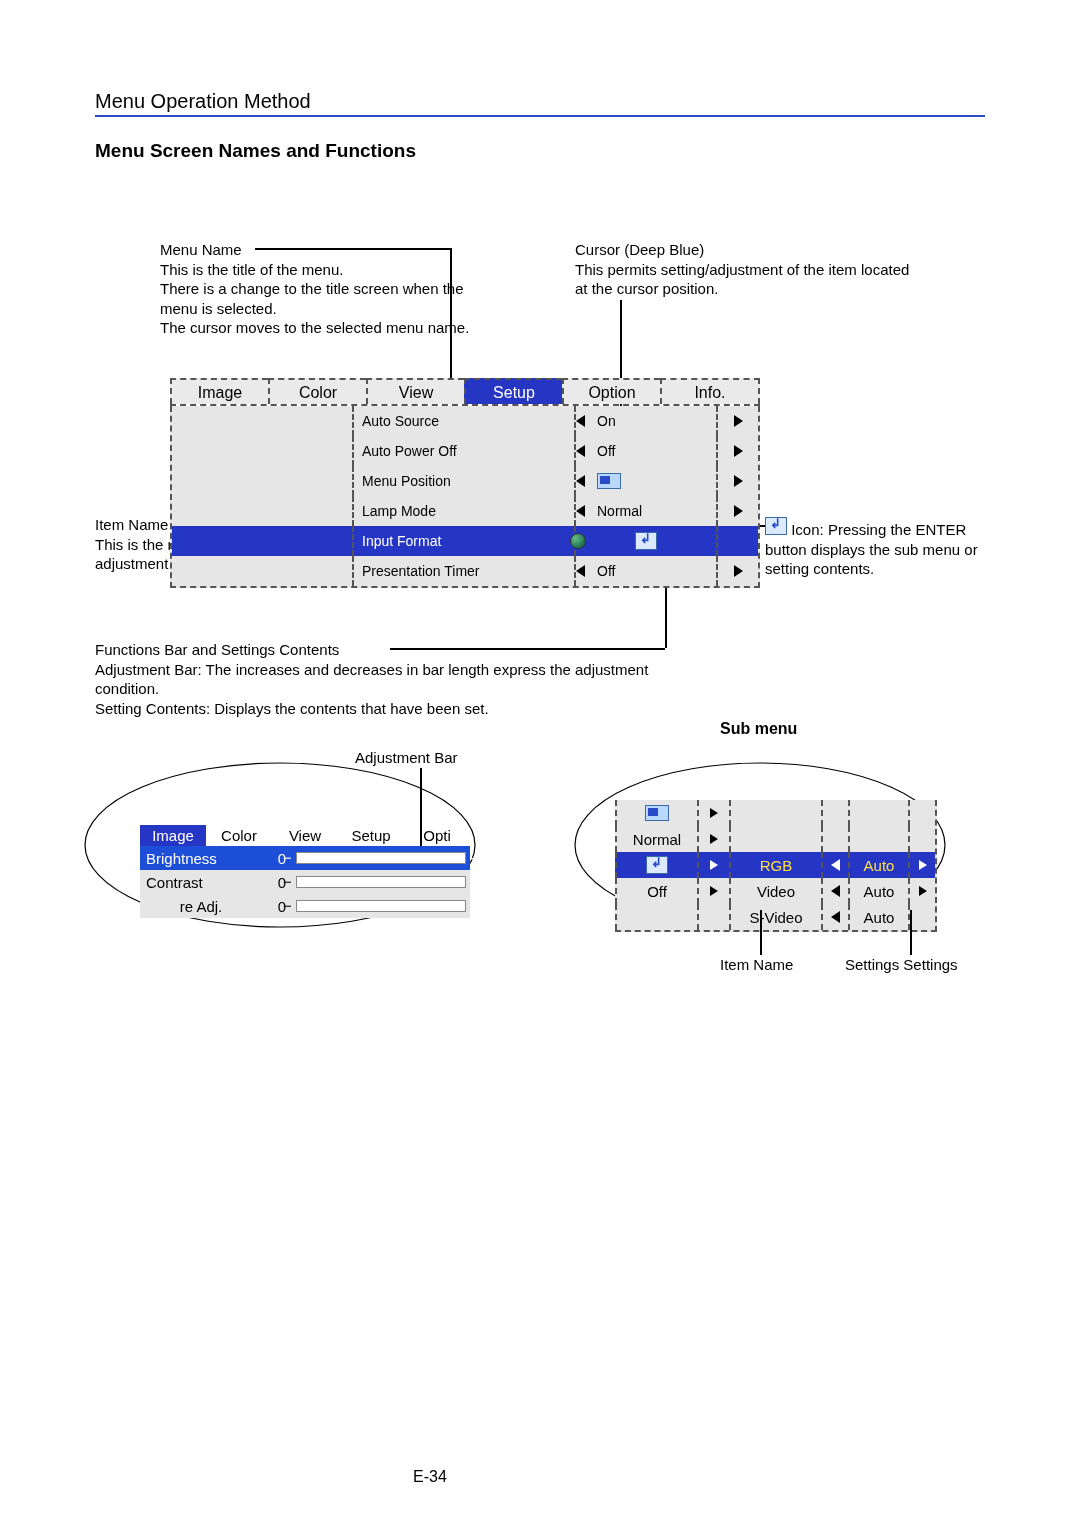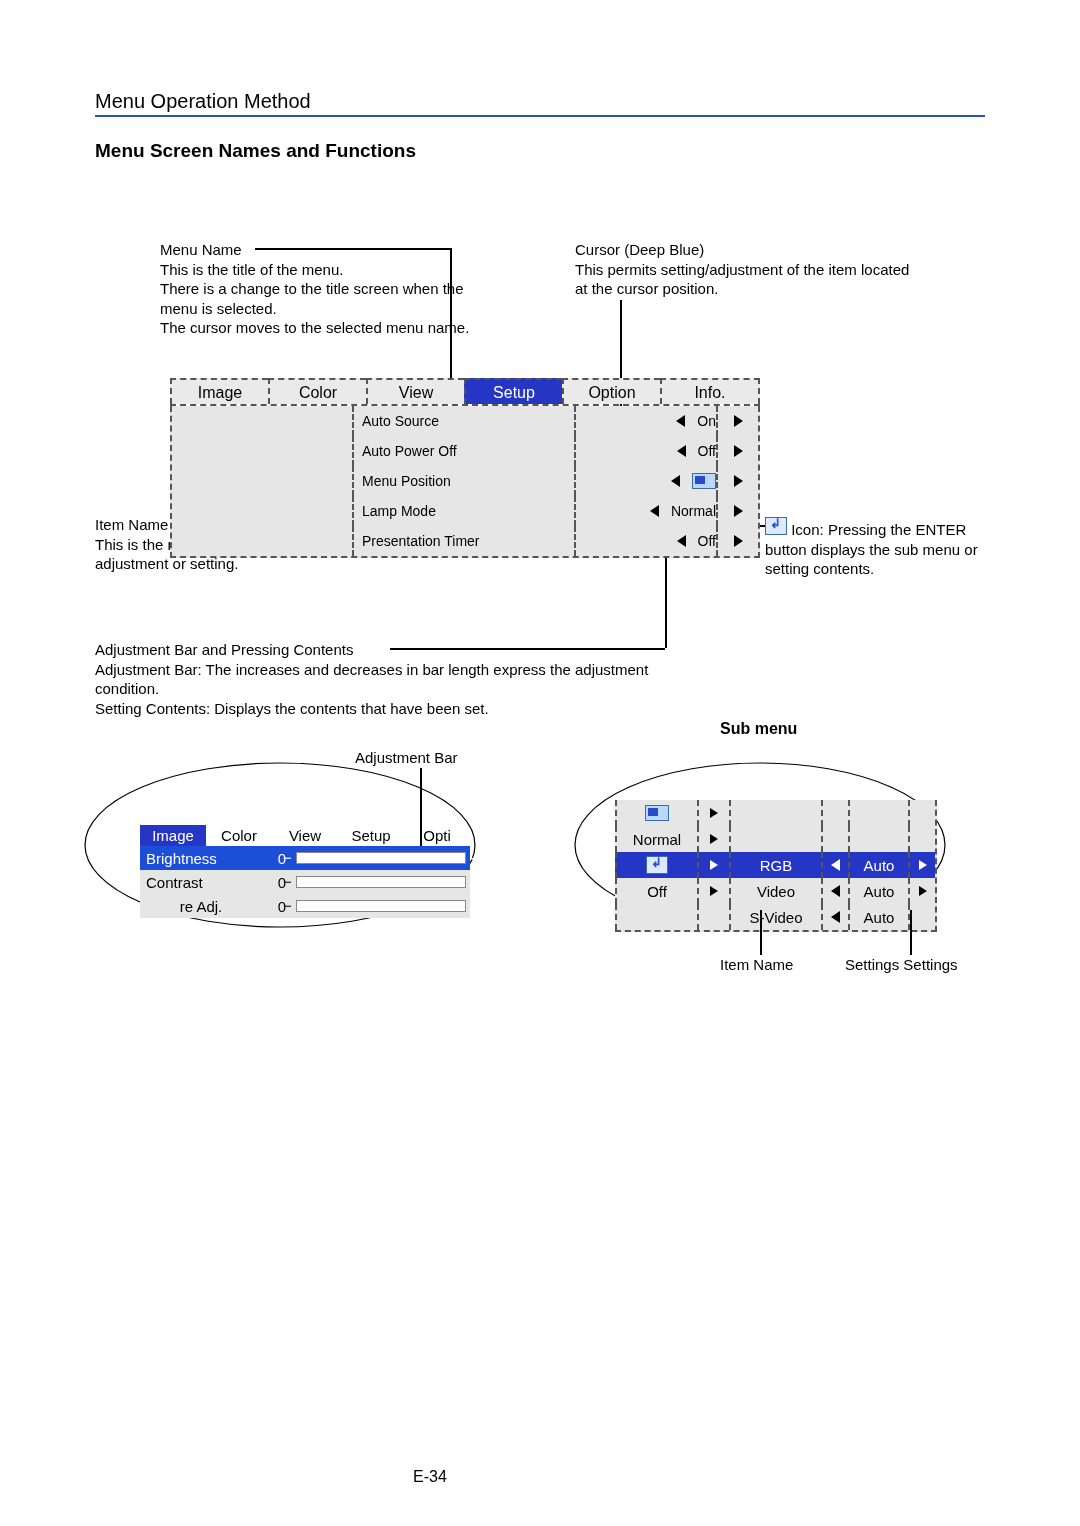--- a/index.html
+++ b/index.html
@@ -87,21 +87,21 @@
     align-items: center;
     height: 30px;
     font-size: 14px;
   }
   .menu-row .spacer { width: 180px; }
   .menu-row .label { flex: 1; padding-left: 8px; border-left:2px dashed #555; border-right:2px dashed #555; height:100%; display:flex; align-items:center;}
   .menu-row .val-area {
     width: 140px;
     display:flex;
     align-items:center;
-    justify-content:flex-end;
+    justify-content:flex-start;
     gap:12px;
     border-right:2px dashed #555;
     height:100%;
     position:relative;
   }
   .menu-row .arrow-r-outer {
     width:40px; display:flex; align-items:center; justify-content:center;
     height:100%;
   }
   .menu-row.highlight {
@@ -166,21 +166,21 @@
     border-right:2px dashed #555;
     border-bottom:2px dashed #555;
   }
   .sub-row { display:flex; align-items:center; height:26px; }
   .sub-row .c1 { width:80px; text-align:center; border-left:2px dashed #555; border-right:2px dashed #555; height:100%; display:flex; align-items:center; justify-content:center;}
   .sub-row .c2 { width:30px; text-align:center; height:100%; display:flex; align-items:center; justify-content:center;}
   .sub-row .c3 { width:90px; text-align:center; border-left:2px dashed #555; border-right:2px dashed #555; height:100%; display:flex; align-items:center; justify-content:center;}
   .sub-row .c4 { width:25px; text-align:center; height:100%; display:flex; align-items:center; justify-content:center;}
   .sub-row .c5 { flex:1; border-left:2px dashed #555; border-right:2px dashed #555; height:100%; display:flex; align-items:center; justify-content:center;}
   .sub-row .c6 { width:25px; text-align:center; height:100%; display:flex; align-items:center; justify-content:center;}
-  .sub-row.sel { background:#2636c4; color:#ffffff; }
+  .sub-row.sel { background:#2636c4; color:#fde047; }
   .sub-row.sel .tri-l { border-right-color:#fff;}
   .sub-row.sel .tri-r-sm { border-left-color:#fff;}
 
   .sub-title {
     position:absolute;
     left: 720px;
     top: 720px;
     font-weight:bold;
     font-size:16px;
   }
@@ -219,21 +219,21 @@
 <div class="leader h" style="left:175px; top:523px; width:175px;"></div>
 
 <div class="abs annot" style="left:765px; top:517px; width:230px;">
   <span class="enter-icon"></span>
   <span>Icon:</span>
   <span>Pressing the ENTER button displays the sub menu or setting contents.</span>
 </div>
 <div class="leader h" style="left:690px; top:525px; width:75px;"></div>
 
 <div class="abs annot" style="left:95px; top:640px; width:620px;">
-  <span>Adjustment Bar and Pressing Contents</span><br>
+  <span>Functions Bar and Settings Contents</span><br>
   <span>Adjustment Bar: The increases and decreases in bar length express the adjustment condition.</span><br>
   <span>Setting Contents: Displays the contents that have been set.</span>
 </div>
 <div class="leader h" style="left:390px; top:648px; width:275px;"></div>
 <div class="leader v" style="left:665px; top:558px; height:90px;"></div>
 
 <div class="menu-figure">
   <div class="menu-tabs">
     <div class="menu-tab">Image</div>
     <div class="menu-tab">Color</div>
@@ -280,20 +280,29 @@
       <div class="spacer"></div>
       <div class="label">Lamp Mode</div>
       <div class="val-area">
           <span class="tri-l"></span>
           <span>Normal</span>
         </div>
       <div class="arrow-r-outer">
           <span class="tri-r"></span>
         </div>
     </div>
+    <div class="menu-row highlight">
+      <div class="spacer"></div>
+      <div class="label">Input Format</div>
+      <div class="val-area" style="justify-content:center;">
+        <span class="ball-marker" style="position:absolute; left:-6px;"></span>
+        <span class="enter-icon"></span>
+      </div>
+      <div class="arrow-r-outer"></div>
+    </div>
     <div class="menu-row">
       <div class="spacer"></div>
       <div class="label">Presentation Timer</div>
       <div class="val-area">
           <span class="tri-l"></span>
           <span>Off</span>
         </div>
       <div class="arrow-r-outer">
           <span class="tri-r"></span>
         </div>

